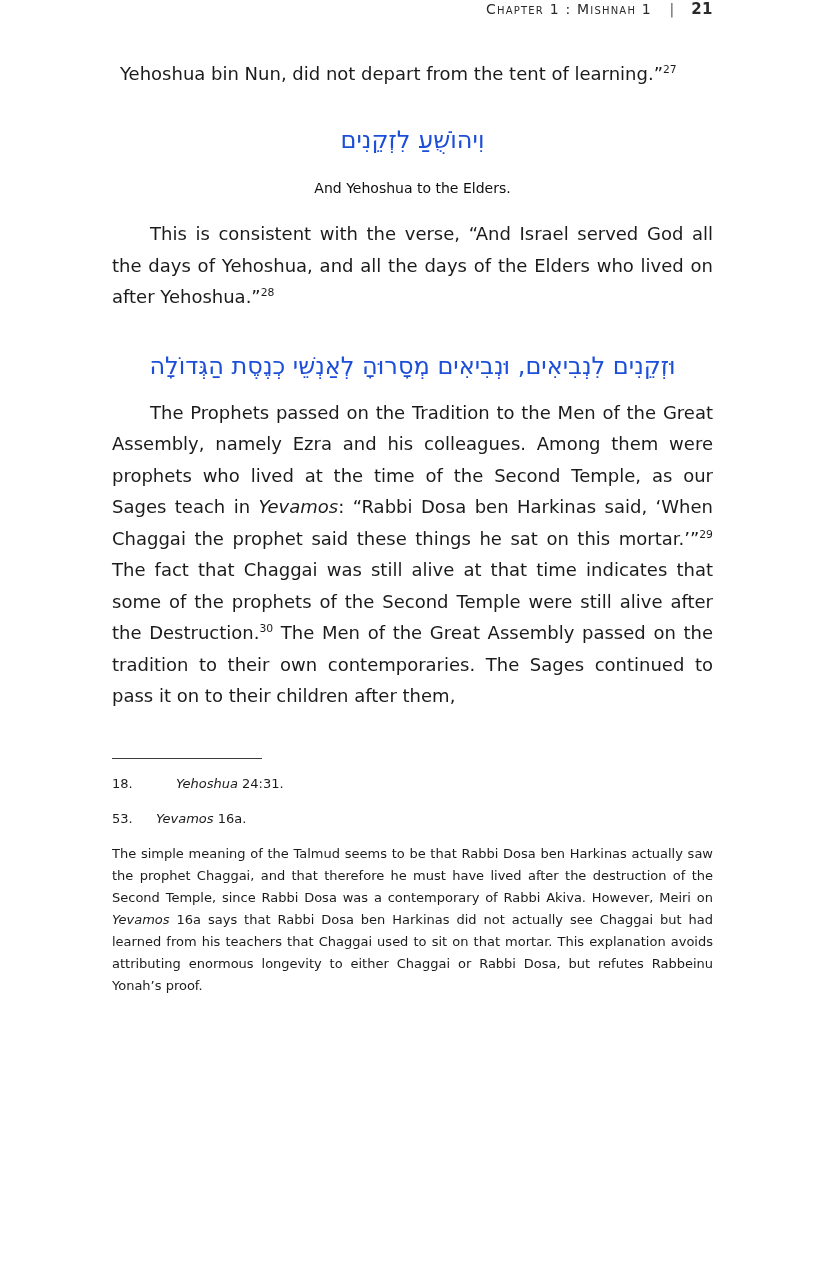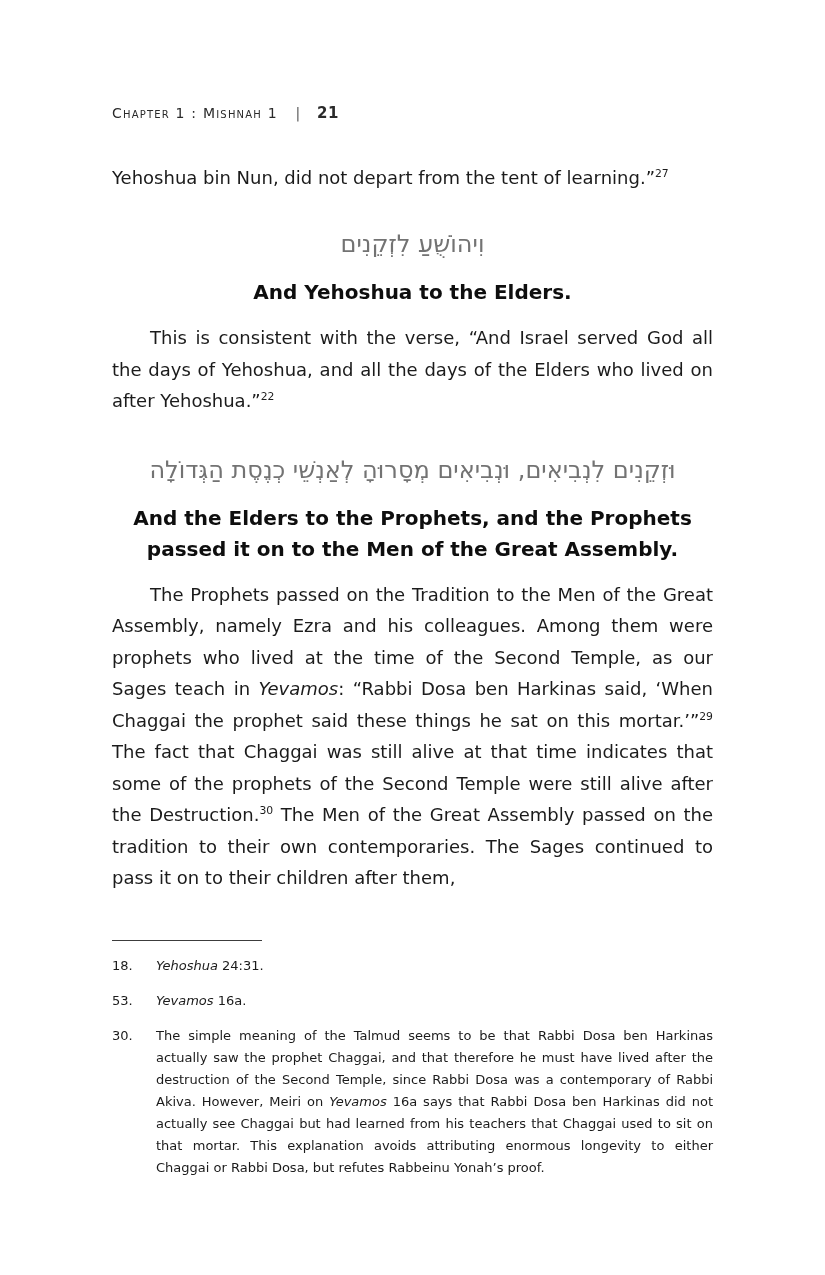--- a/index.html
+++ b/index.html
@@ -13,21 +13,21 @@
     font-family: "DejaVu Sans", "Liberation Sans", sans-serif;
     color: #1b1b1b;
     overflow: hidden;
   }
   .content {
     margin: 0 112px;
     width: 601px;
   }
   
   .page-header {
-    padding-top: 104px;
+    text-align: right;
     font-size: 14px;
     letter-spacing: 1.2px;
     color: #2a2a2a;
     white-space: nowrap;
   }
   .page-header .chapter {
     font-variant: small-caps;
   }
   .page-header .pipe {
     color: #5a5a5a;
@@ -38,37 +38,38 @@
     font-weight: bold;
     font-size: 15px;
     letter-spacing: 0.5px;
   }
   
   .opening-line {
     margin-top: 40px;
     font-size: 18px;
     line-height: 31px;
     text-align: left;
+    margin-left: 8px;
   }
   .hebrew {
     margin-top: 34px;
     text-align: center;
     direction: rtl;
     font-size: 24px;
     line-height: 34px;
-    color: #737373;
+    color: #1d4ed8;
   }
   .hebrew-2 {
     margin-top: 36px;
   }
   .section-heading {
     margin-top: 16px;
     text-align: center;
-    font-weight: bold;
-    font-size: 20px;
+    font-weight: normal;
+    font-size: 14px;
     line-height: 31px;
     color: #0e0e0e;
   }
   .body-para {
     margin-top: 14px;
     font-size: 18px;
     line-height: 31.5px;
     text-align: justify;
     text-indent: 38px;
   }
@@ -112,38 +113,36 @@
     <span class="pipe">|</span>
     <span class="pagenum">21</span>
   </div>
 
   <p class="opening-line"><span>Yehoshua bin Nun, did not depart from the tent of learning.”</span><sup>27</sup></p>
 
   <div class="hebrew">וִיהוֹשֻׁעַ לִזְקֵנִים</div>
 
   <div class="section-heading">And Yehoshua to the Elders.</div>
 
-  <p class="body-para"><span>This is consistent with the verse, “And Israel served God all the days of Yehoshua, and all the days of the Elders who lived on after Yehoshua.”</span><sup>22</sup></p>
+  <p class="body-para"><span>This is consistent with the verse, “And Israel served God all the days of Yehoshua, and all the days of the Elders who lived on after Yehoshua.”</span><sup>28</sup></p>
 
   <div class="hebrew hebrew-2">וּזְקֵנִים לִנְבִיאִים, וּנְבִיאִים מְסָרוּהָ לְאַנְשֵׁי כְנֶסֶת הַגְּדוֹלָה</div>
 
-  <div class="section-heading">And the Elders to the Prophets, and the Prophets passed it on to the Men of the Great Assembly.</div>
 
   <p class="body-para"><span>The Prophets passed on the Tradition to the Men of the Great Assembly, namely Ezra and his colleagues. Among them were prophets who lived at the time of the Second Temple, as our Sages teach in </span><span style="font-style: italic;">Yevamos</span><span>: “Rabbi Dosa ben Harkinas said, ‘When Chaggai the prophet said these things he sat on this mortar.’”</span><sup>29</sup><span> The fact that Chaggai was still alive at that time indicates that some of the prophets of the Second Temple were still alive after the Destruction.</span><sup>30</sup><span> The Men of the Great Assembly passed on the tradition to their own contemporaries. The Sages continued to pass it on to their children after them,</span></p>
 
   <hr class="footnote-divider">
 
   <div class="footnotes">
       <div class="footnote">
         <span class="fn-num">18.</span>
-        <span class="fn-text"><span style="font-style: italic;">Yehoshua</span><span> 24:31.</span></span>
+        <span class="fn-text"><span style="font-style: italic; margin-left: 20px;">Yehoshua</span><span> 24:31.</span></span>
       </div>
       <div class="footnote">
         <span class="fn-num">53.</span>
         <span class="fn-text"><span style="font-style: italic;">Yevamos</span><span> 16a.</span></span>
       </div>
       <div class="footnote">
-        <span class="fn-num">30.</span>
         <span class="fn-text"><span>The simple meaning of the Talmud seems to be that Rabbi Dosa ben Harkinas actually saw the prophet Chaggai, and that therefore he must have lived after the destruction of the Second Temple, since Rabbi Dosa was a contemporary of Rabbi Akiva. However, Meiri on </span><span style="font-style: italic;">Yevamos</span><span> 16a says that Rabbi Dosa ben Harkinas did not actually see Chaggai but had learned from his teachers that Chaggai used to sit on that mortar. This explanation avoids attributing enormous longevity to either Chaggai or Rabbi Dosa, but refutes Rabbeinu Yonah’s proof.</span></span>
       </div>
     </div>
 
 </div>
 
 </body></html>

